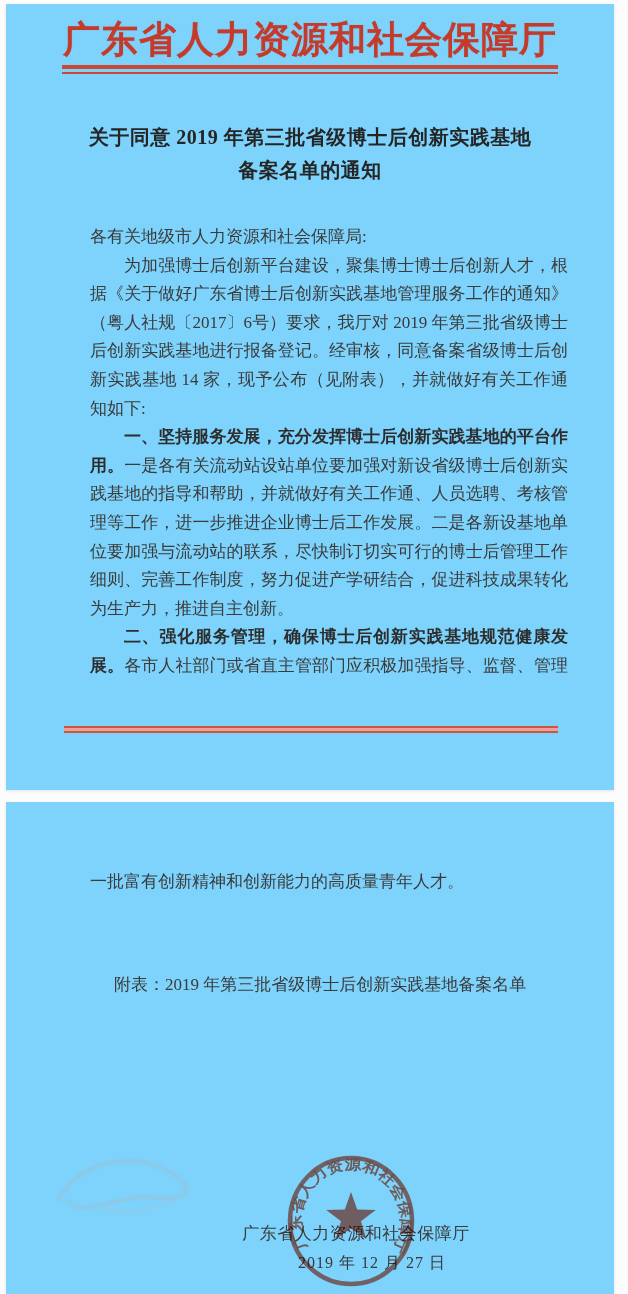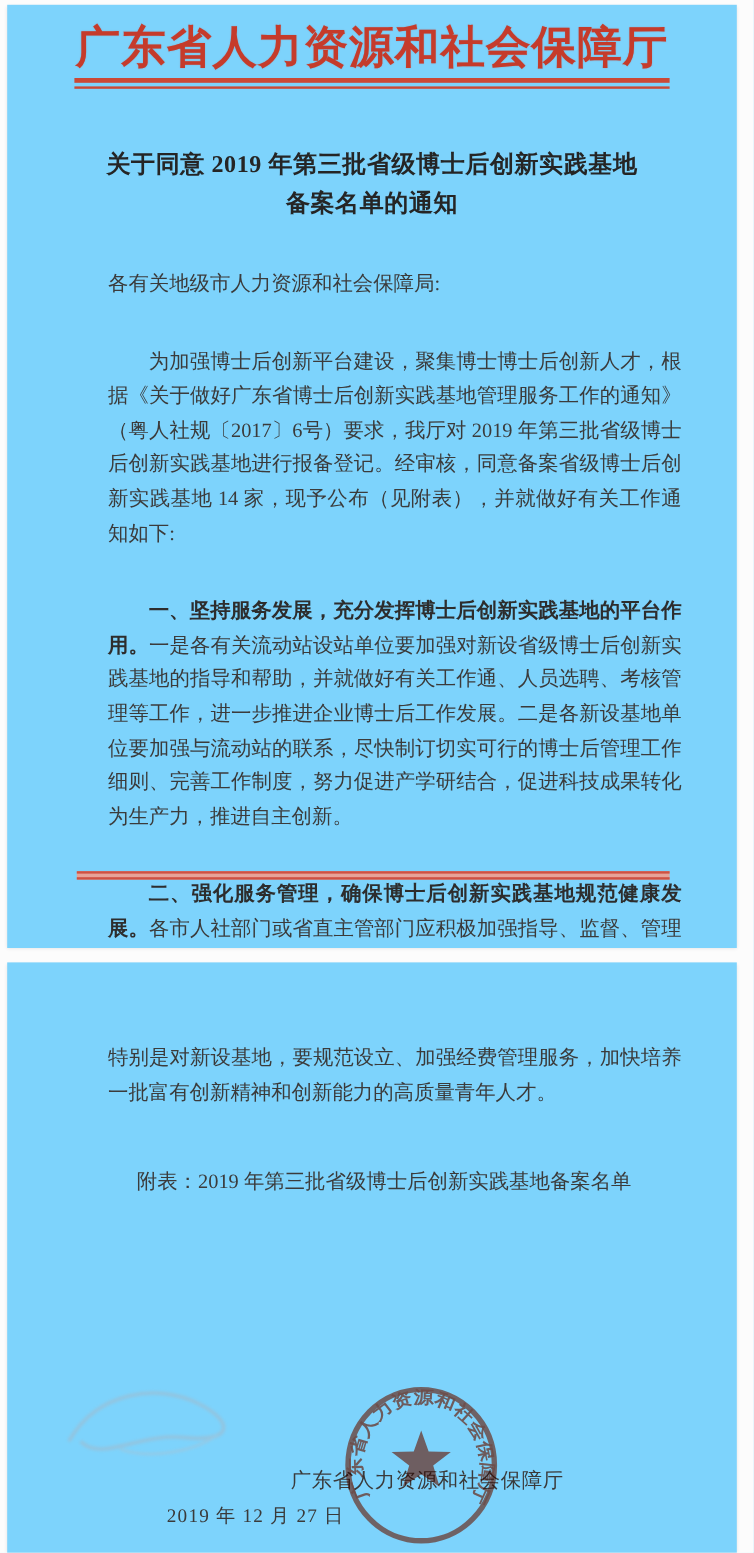--- a/index.html
+++ b/index.html
@@ -35,42 +35,42 @@
   }
 
   .body-block{
     position:absolute;left:84px;width:478px;
     font-size:17px;line-height:28.6px;color:#3b3b3b;
   }
   #body1{top:219px;}
   #body2{top:66px;}
   .line{height:28.6px;overflow:visible;}
   .line.justify{text-align:justify;text-align-last:justify;}
-  .line.indent{text-indent:34px;margin-top:36px;}
+  .line.indent{text-indent:34px;}
   .seg-bold{font-weight:700;color:#2d2d2d;}
 
   .footer-rule{
     position:absolute;top:722px;left:58px;width:494px;height:3px;
     background:#e7a398;
     border-top:2px solid #cf5242;border-bottom:2px solid #cf5242;
   }
 
   .attachment-line{
     position:absolute;top:169px;left:72px;width:478px;
     font-size:17px;line-height:28.6px;color:#3b3b3b;
     text-indent:36px;
   }
 
   .sig-agency{
     position:absolute;top:420px;left:136px;width:428px;
     text-align:center;font-size:17px;letter-spacing:0.5px;color:#3a3a3a;
   }
   .sig-date{
-    position:absolute;top:451px;left:133px;width:428px;
-    font-size:16px;letter-spacing:1px;color:#3a3a3a;
+    position:absolute;top:451px;left:152px;width:428px;
+    text-align:center;font-size:16px;letter-spacing:1px;color:#3a3a3a;
   }
 
   .seal-svg{
     position:absolute;left:279px;top:352px;width:132px;height:134px;
     mix-blend-mode:multiply;opacity:.92;
   }
   .smudge-svg{
     position:absolute;left:40px;top:336px;width:180px;height:96px;
     opacity:.30;filter:blur(1.5px);
   }
@@ -107,21 +107,20 @@
       <div class="line indent justify"><span class="seg-bold">二、强化服务管理，确保博士后创新实践基地规范健康发</span></div>
       <div class="line justify"><span class="seg-bold">展。</span><span>各市人社部门或省直主管部门应积极加强指导、监督、管理</span></div>
     </div>
 
   <div class="footer-rule"></div>
 </div>
 
 <div class="page" id="page2">
 
   <div class="body-block" id="body2">
-      <div class="line justify"><span>特别是对新设基地，要规范设立、加强经费管理服务，加快培养</span></div>
       <div class="line"><span>一批富有创新精神和创新能力的高质量青年人才。</span></div>
     </div>
 
   <div class="attachment-line">附表：2019 年第三批省级博士后创新实践基地备案名单</div>
 
   <svg class="smudge-svg" viewBox="0 0 180 96">
     <path d="M12,62 C35,22 85,14 120,32 C148,46 150,64 108,60 C70,56 40,80 22,64" fill="none" stroke="#c6a29c" stroke-width="3" stroke-linecap="round"></path>
     <path d="M55,70 C80,78 115,72 135,58" fill="none" stroke="#cfb3ae" stroke-width="2" stroke-linecap="round"></path>
   </svg>
 

